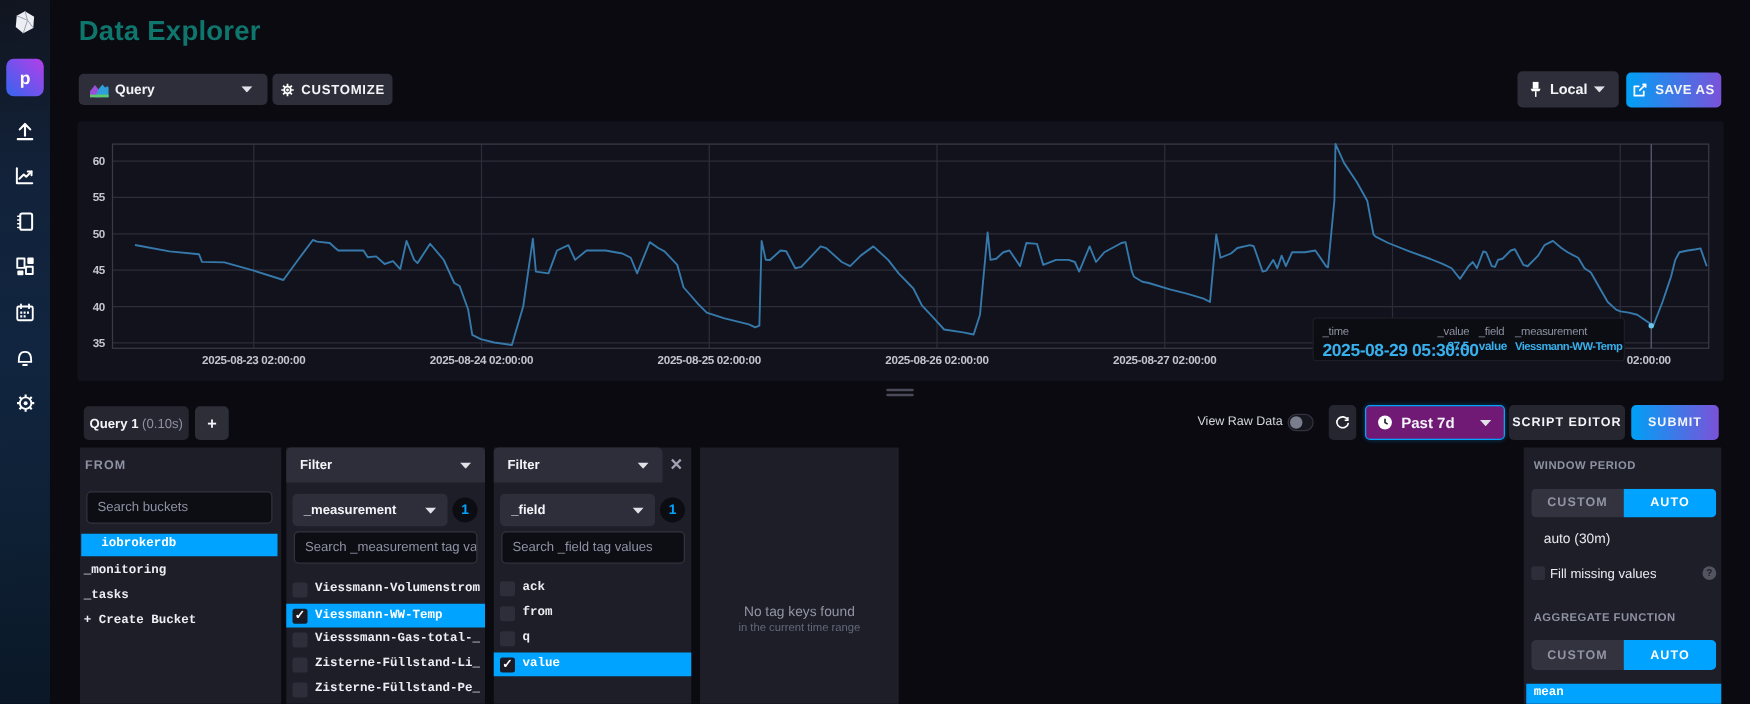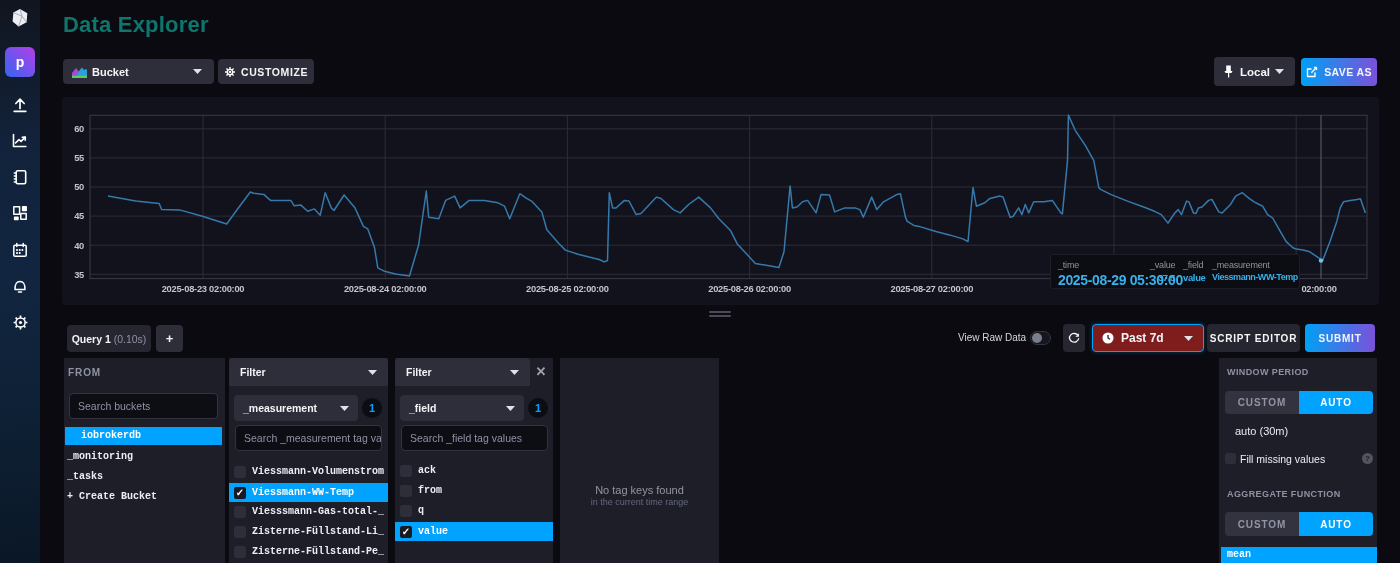--- a/index.html
+++ b/index.html
@@ -70,21 +70,21 @@
 </div>
 
 <div class="abs" style="left:63px;top:12px;font-size:22px;font-weight:bold;color:#0f766e;letter-spacing:0.2px;">Data Explorer</div>
 
 <div class="btn" style="left:63px;top:59px;width:151px;height:25px;justify-content:flex-start;">
   <svg style="margin-left:9px" width="15" height="12" viewBox="0 0 15 12">
     <polygon points="0,12 0,7 4,2 8,7 8,12" fill="#9b4fd8"></polygon>
     <polygon points="4,12 7,5 10,1.5 12,4 14,3 15,4 15,12" fill="#2e9fd8"></polygon>
     <rect x="0" y="9.7" width="15" height="2.3" fill="#5cc96a"></rect>
   </svg>
-  <span style="margin-left:5px;font-size:11px;font-weight:bold;">Bucket</span>
+  <span style="margin-left:5px;font-size:11px;font-weight:bold;">Query</span>
   <svg style="position:absolute;right:12px" width="9" height="5" viewBox="0 0 9 5">
       <polygon points="0,0 9,0 4.5,5" fill="#e0e2e8"></polygon>
     </svg>
 </div>
 
 <div class="btn" style="left:218px;top:59px;width:96px;height:25px;">
   <svg width="12" height="12" viewBox="0 0 19 19" fill="none" stroke="#fff" stroke-width="2.2">
     <circle cx="9.5" cy="9.5" r="4.2"></circle>
     <circle cx="9.5" cy="9.5" r="1.8" fill="#fff" stroke="none"></circle>
     <path d="M9.5 1.6 V4.9 M9.5 14.1 V17.4 M1.6 9.5 H4.9 M14.1 9.5 H17.4 M3.9 3.9 L6.2 6.2 M12.8 12.8 L15.1 15.1 M15.1 3.9 L12.8 6.2 M6.2 12.8 L3.9 15.1"></path>
@@ -199,21 +199,21 @@
 <div class="abs" style="left:958px;top:332px;font-size:10px;color:#d5d7de;white-space:nowrap;">View Raw Data</div>
 <div class="abs" style="left:1030px;top:331px;width:21px;height:14px;background:#16161f;border:1px solid #33333f;border-radius:7px;">
   <div class="abs" style="left:1px;top:1px;width:10px;height:10px;background:#7a7e8c;border-radius:50%;"></div>
 </div>
 <div class="btn" style="left:1063px;top:324px;width:22px;height:28px;background:#262630;">
   <svg width="12" height="12" viewBox="0 0 13 13" fill="none" stroke="#fff" stroke-width="1.4">
     <path d="M11 4 A5 4.7 0 1 0 11.6 6.8"></path>
     <path d="M11.2 1.8 V4.6 H8.4" stroke-width="1.2"></path>
   </svg>
 </div>
-<div class="btn" style="left:1092px;top:324px;width:112px;height:28px;background:#7f1d1d;border:1px solid #00a3ff;box-shadow:0 0 4px rgba(0,163,255,0.35);justify-content:flex-start;">
+<div class="btn" style="left:1092px;top:324px;width:112px;height:28px;background:#701a75;border:1px solid #00a3ff;box-shadow:0 0 4px rgba(0,163,255,0.35);justify-content:flex-start;">
   <svg style="margin-left:9px" width="12" height="12" viewBox="0 0 13 13">
     <circle cx="6.5" cy="6.5" r="6" fill="#fff"></circle>
     <path d="M6.5 3.2 V6.5 L8.8 7.9" stroke="#20202b" stroke-width="1.4" fill="none"></path>
   </svg>
   <span style="margin-left:7px;font-size:12px;font-weight:bold;">Past 7d</span>
   <svg style="position:absolute;right:10px" width="9" height="5" viewBox="0 0 9 5">
       <polygon points="0,0 9,0 4.5,5" fill="#e0e2e8"></polygon>
     </svg>
 </div>
 <div class="btn" style="left:1207px;top:324px;width:93px;height:28px;background:#262630;font-size:10px;font-weight:bold;letter-spacing:0.8px;">SCRIPT EDITOR</div>

